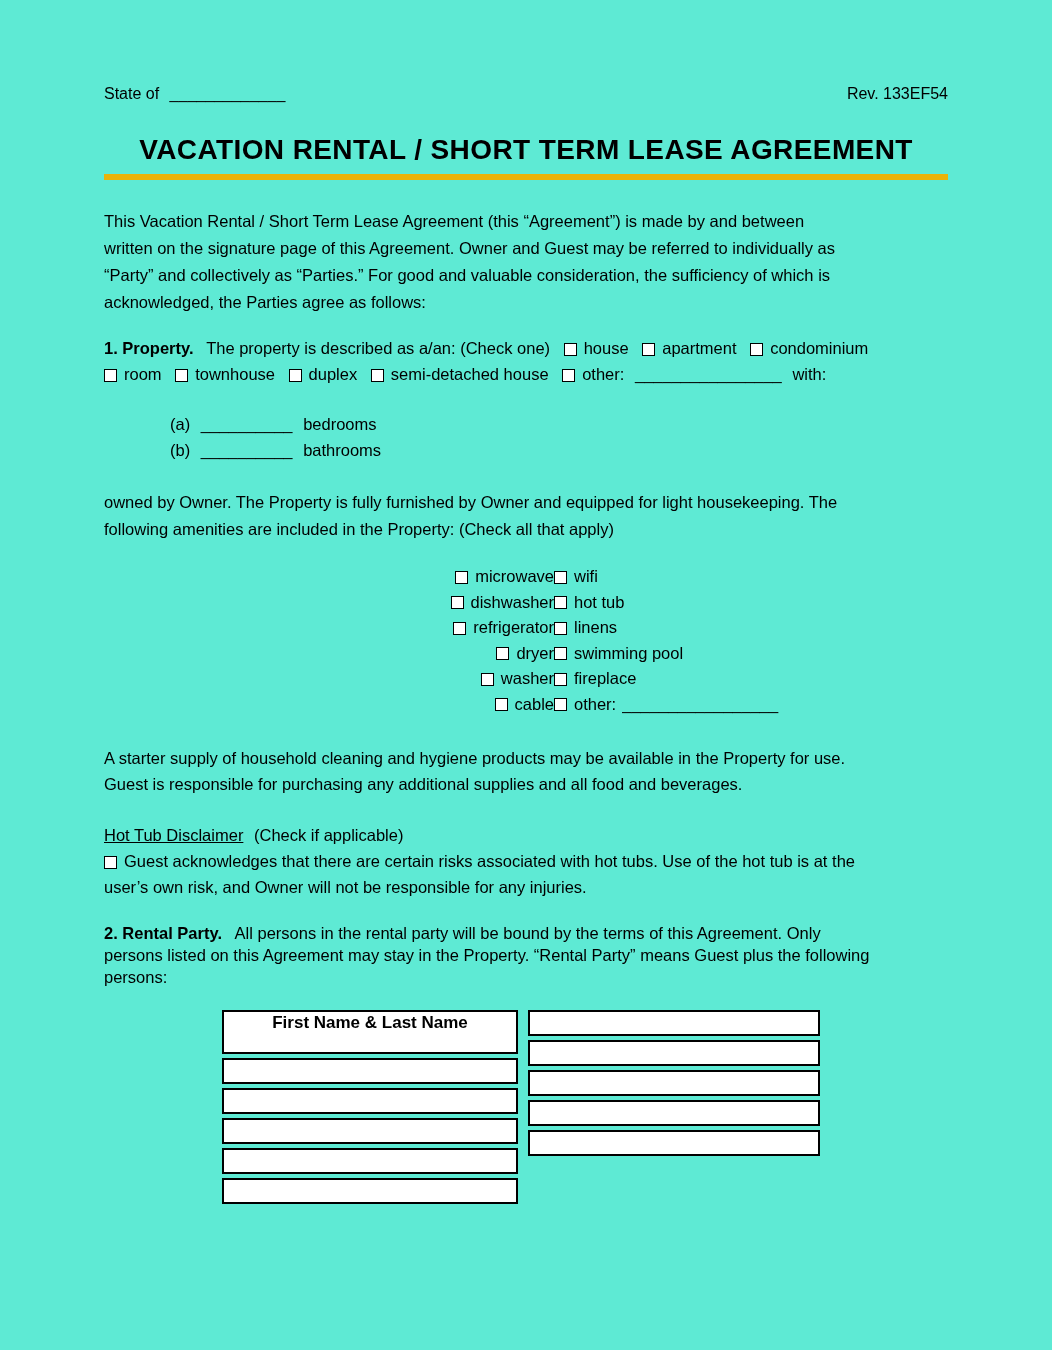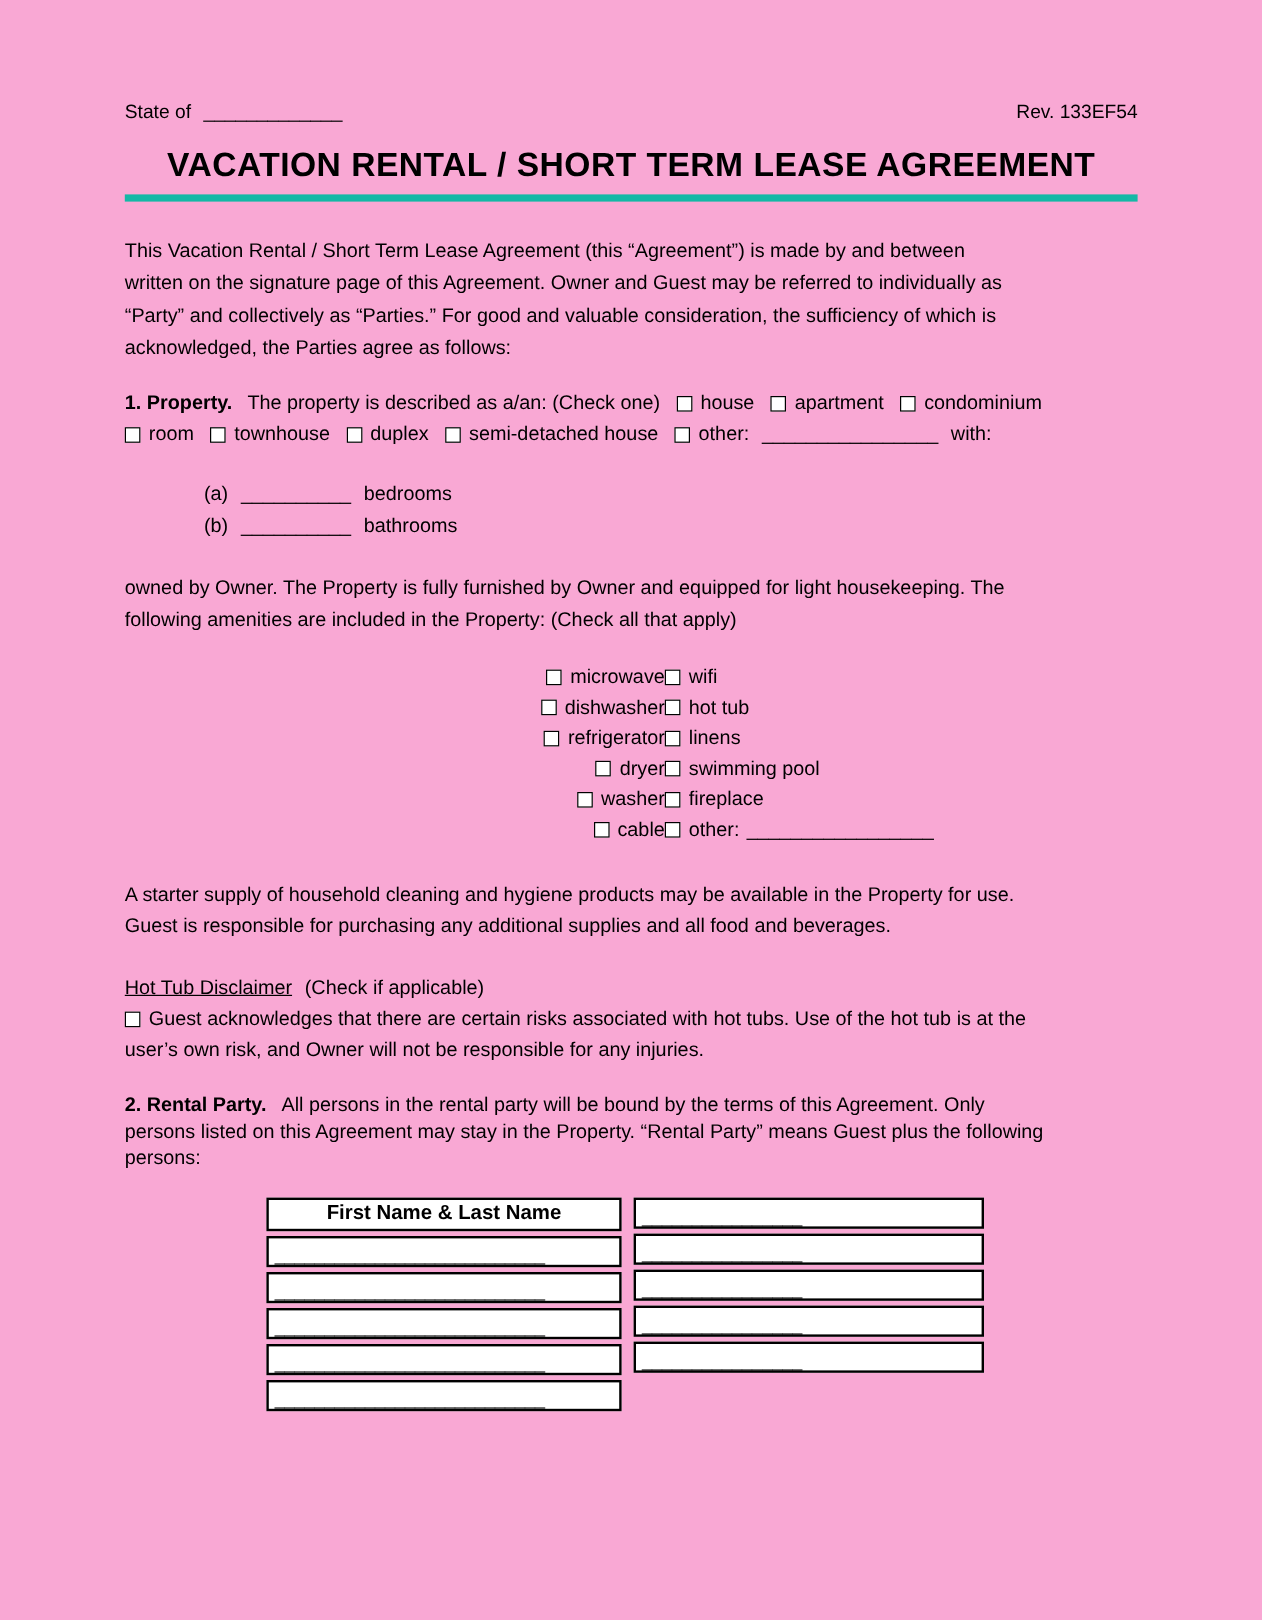--- a/index.html
+++ b/index.html
@@ -1,37 +1,37 @@
 <!DOCTYPE html>
 <html><head>
 <meta charset="utf-8">
 <style>
   html,body { margin:0; padding:0; background:#ffffff; }
   .page {
     position:relative;
     width:1052px; height:1350px;
     box-sizing:border-box;
     padding:84px 104px 0 104px;
-    background:#f9a8d4;
+    background:#5eead4;
     color:#000;
     font-family:"Liberation Sans", sans-serif;
     font-size:16.5px;
     overflow:hidden;
   }
   .hdr { display:flex; justify-content:space-between; align-items:baseline; font-size:16px; line-height:20px; }
   .blank { letter-spacing:0; white-space:pre; }
   .doc-title {
-    margin-top:18px;
+    margin-top:30px;
     text-align:center;
     font-weight:bold;
     font-size:28px;
     line-height:32px;
     letter-spacing:0.4px;
     padding-bottom:8px;
-    border-bottom:6px solid #14b8a6;
+    border-bottom:6px solid #eab308;
   }
   .para { margin:0; }
   .ln { line-height:27px; white-space:nowrap; }
   .ln26 { line-height:26px; white-space:nowrap; }
   .ln22 { line-height:22px; white-space:nowrap; }
   .mt-intro   { margin-top:28px; }
   .mt-prop    { margin-top:19px; }
   .mt-ab      { margin-top:24px; margin-left:66px; }
   .mt-located { margin-top:26px; }
   .mt-amen    { margin-top:21px; margin-left:182px; }
@@ -59,21 +59,21 @@
   .amen-row .chk { margin-left:0; }
   .ht-underline { text-decoration:underline; }
   .rp-table { display:flex; gap:10px; }
   .rp-col { display:flex; flex-direction:column; gap:4px; }
   .cell {
     border:2px solid #000;
     box-sizing:border-box;
     background:#fff;
   }
   .cell.head {
-    height:28px;
+    height:44px;
     font-weight:bold;
     font-size:17px;
     text-align:center;
     line-height:22px;
   }
   .cell.data {
     height:26px;
     display:flex;
     align-items:flex-end;
     padding:0 16px 1px 5px;

